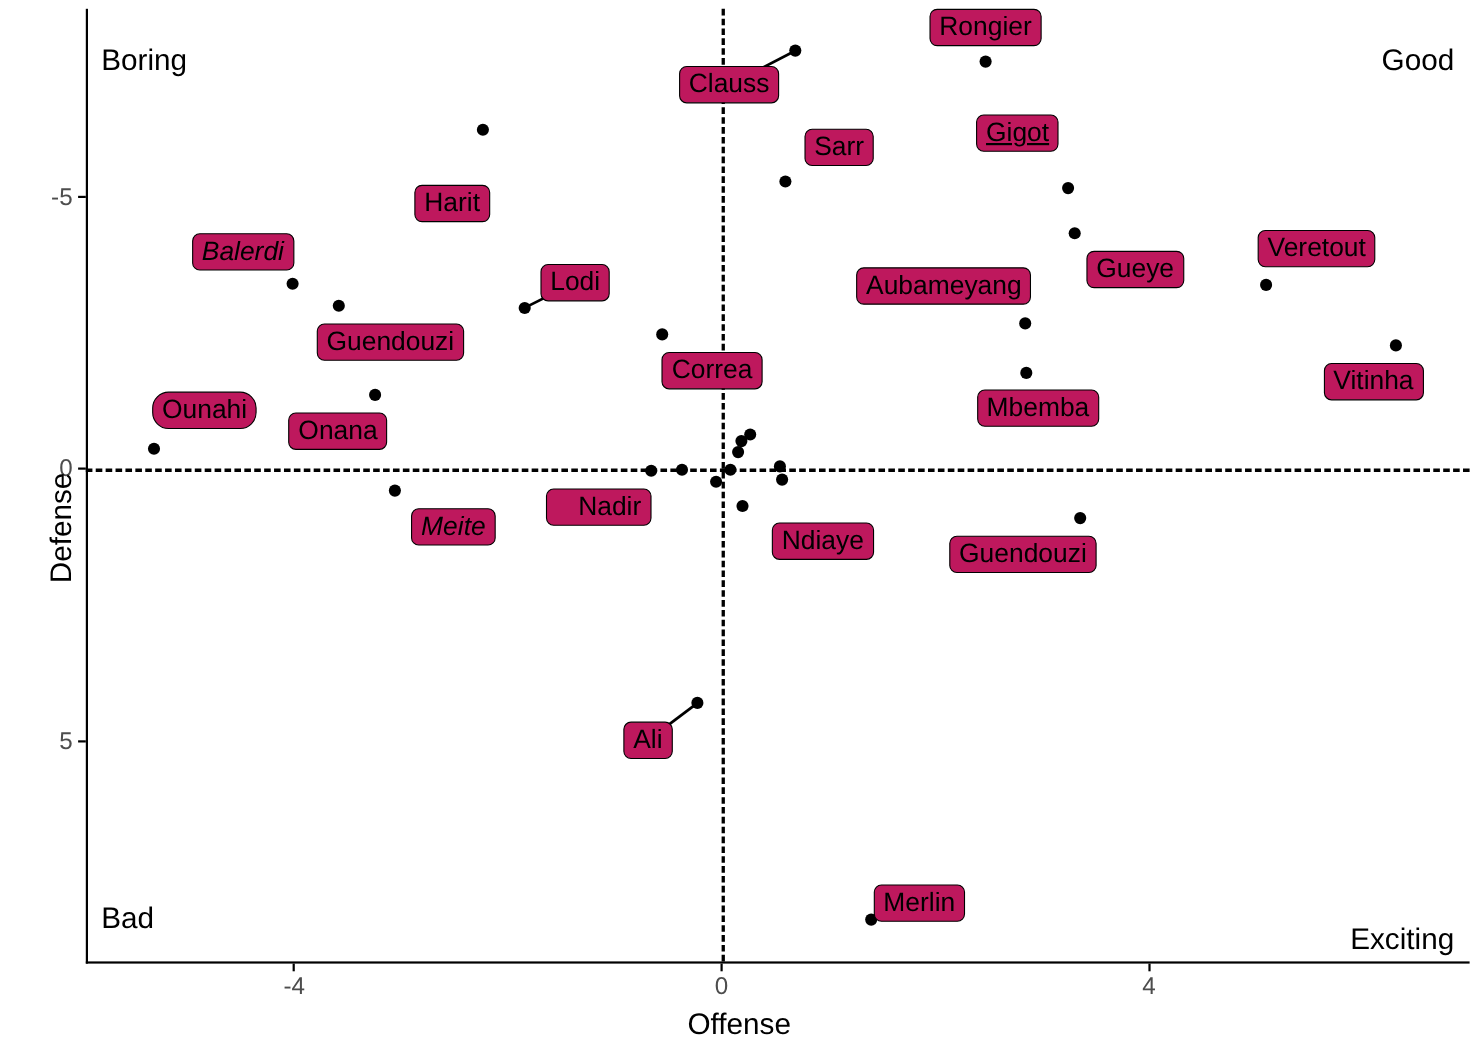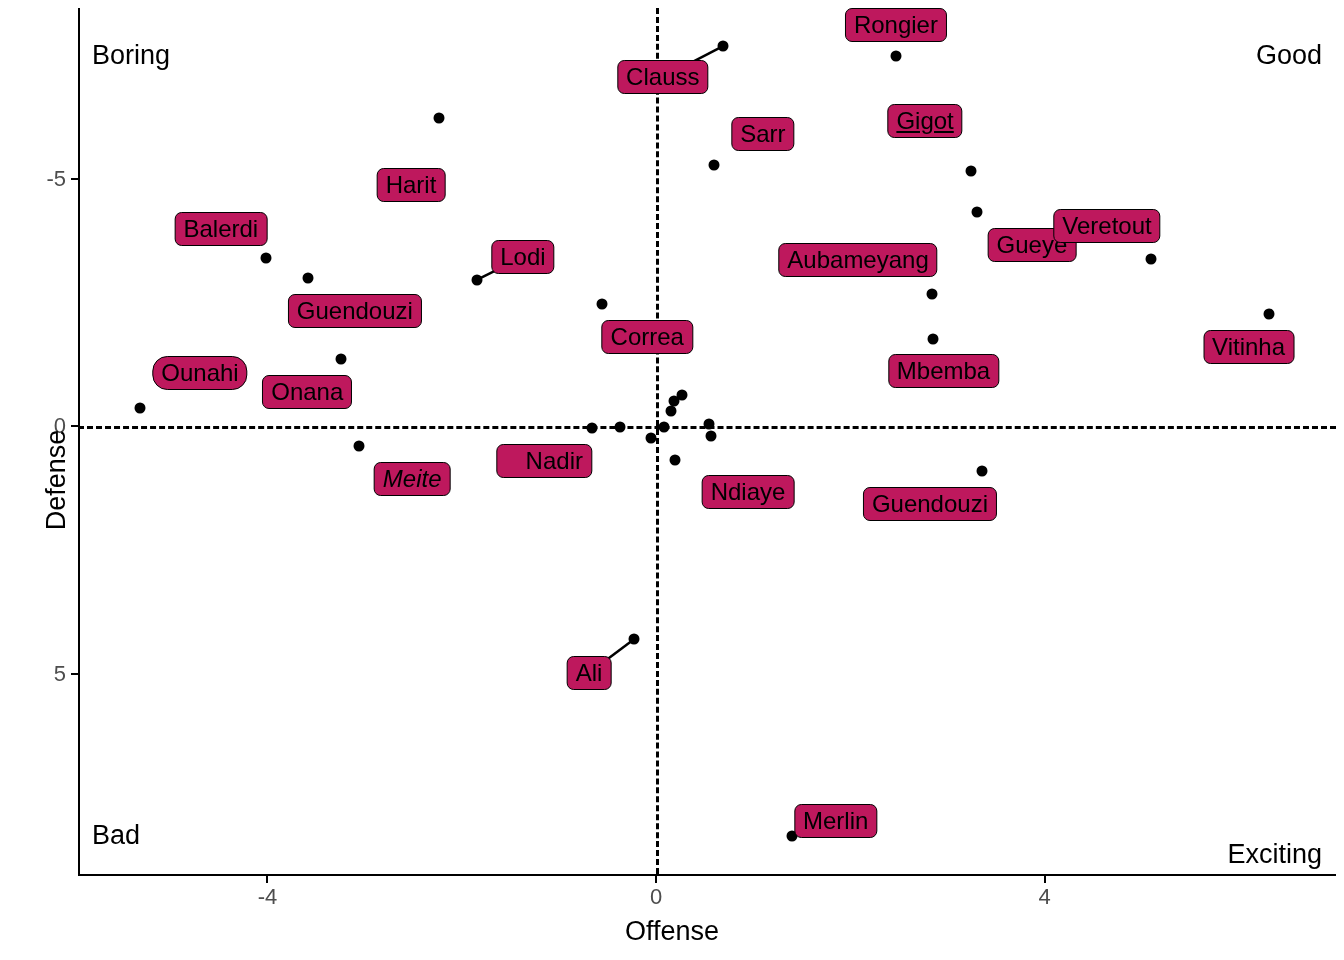--- a/index.html
+++ b/index.html
@@ -110,35 +110,35 @@
       <div class="pt" style="left: 651.143px; top: 437.536px;"></div>
       <div class="pt" style="left: 663.771px; top: 427.144px;"></div>
       <div class="pt" style="left: 670.571px; top: 411.309px;"></div>
       <div class="pt" style="left: 674.457px; top: 401.411px;"></div>
       <div class="pt" style="left: 682.229px; top: 395.473px;"></div>
       <div class="pt" style="left: 709.429px; top: 424.175px;"></div>
       <div class="pt" style="left: 711.371px; top: 435.557px;"></div>
     </div>
   <div id="labels">
       <div class="lbl" style="left: 411px; top: 150.024px; margin-top: 35px;">Harit</div>
-      <div class="lbl" style="left: 220.8px; top: 229.201px;">Balerdi</div>
+      <div class="lbl" style="left: 220.8px; top: 229.201px; font-style: italic;">Balerdi</div>
       <div class="lbl" style="left: 354.857px; top: 310.853px;">Guendouzi</div>
       <div class="lbl" style="left: 522.914px; top: 256.913px;">Lodi</div>
       <div class="lbl" style="left: 647.257px; top: 337.08px;">Correa</div>
       <div class="lbl" style="left: 307.257px; top: 392.009px;">Onana</div>
-      <div class="lbl" style="left: 200px; top: 373.205px; border-radius: 15px;">Ounahi</div>
+      <div class="lbl" style="left: 186px; top: 373.205px; border-radius: 15px;">Ounahi</div>
       <div class="lbl" style="left: 412.171px; top: 479.104px; font-style: italic;">Meite</div>
       <div class="lbl" style="left: 544.286px; top: 460.794px; padding-left: 28px;">Nadir</div>
       <div class="lbl" style="left: 662.8px; top: 77.28px;">Clauss</div>
       <div class="lbl" style="left: 895.943px; top: 24.8251px;">Rongier</div>
       <div class="lbl" style="left: 762.857px; top: 134.189px;">Sarr</div>
       <div class="lbl" style="left: 925.086px; top: 121px; text-decoration: underline;">Gigot</div>
       <div class="lbl" style="left: 1031.94px; top: 244.542px;">Gueye</div>
       <div class="lbl" style="left: 858.057px; top: 259.882px;">Aubameyang</div>
-      <div class="lbl" style="left: 1107px; top: 226.232px;">Veretout</div>
+      <div class="lbl" style="left: 1197px; top: 226.232px;">Veretout</div>
       <div class="lbl" style="left: 1248.57px; top: 347.472px;">Vitinha</div>
       <div class="lbl" style="left: 943.543px; top: 371.225px;">Mbemba</div>
       <div class="lbl" style="left: 748px; top: 492.465px;">Ndiaye</div>
       <div class="lbl" style="left: 929.943px; top: 504.342px;">Guendouzi</div>
       <div class="lbl" style="left: 588.971px; top: 673.088px;">Ali</div>
       <div class="lbl" style="left: 835.714px; top: 804.72px; margin-top: 16px;">Merlin</div>
     </div>
 </div>
 
 </body></html>

